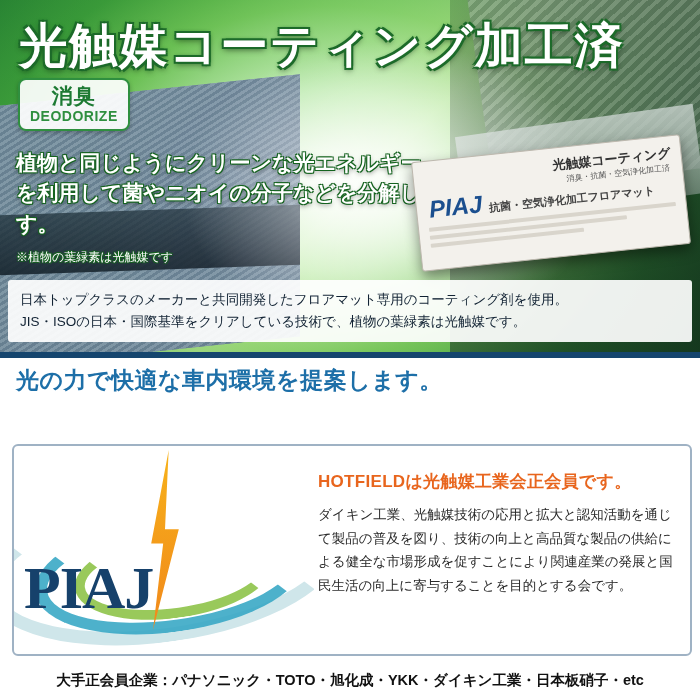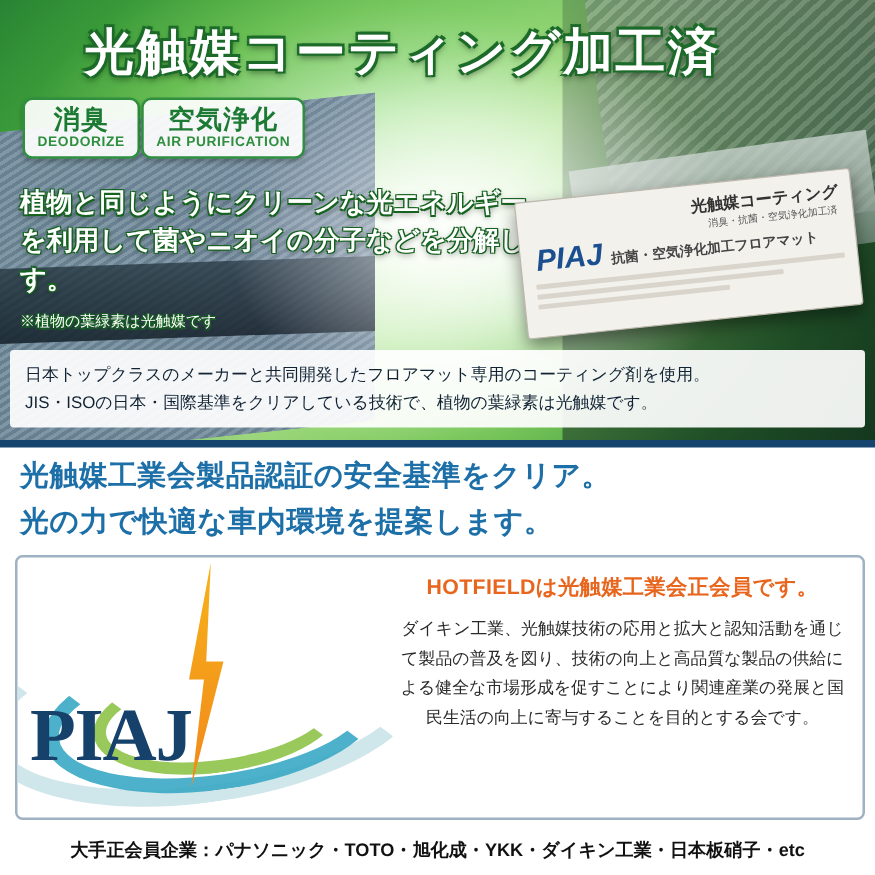--- a/index.html
+++ b/index.html
@@ -50,38 +50,38 @@
   }
   .glow{
     position:absolute;left:180px;top:40px;width:420px;height:300px;
     background:radial-gradient(ellipse at center, rgba(255,255,255,.85) 0%, rgba(255,255,255,.35) 35%, rgba(255,255,255,0) 70%);
     pointer-events:none;
   }
 
   
   .headline{
     position:absolute;left:0;top:14px;width:644px;text-align:center;
-    font-size:40px;font-weight:bold;letter-spacing:2px;
+    font-size:48px;font-weight:bold;letter-spacing:2px;
     color:#ffffff;
     text-shadow:
       0 0 4px #1d6b2a, 2px 2px 0 #1d6b2a, -2px 2px 0 #1d6b2a,
       2px -2px 0 #1d6b2a, -2px -2px 0 #1d6b2a, 0 3px 6px rgba(0,0,0,.45);
     white-space:nowrap;
   }
 
   
-  .badges{position:absolute;left:18px;top:78px;display:flex;gap:1px;}
+  .badges{position:absolute;left:18px;top:78px;display:flex;gap:22px;}
   .badge{
     background:rgba(255,255,255,.92);
     border:2px solid #2f8f3f;border-radius:8px;
     padding:4px 10px 5px;text-align:center;
     box-shadow:0 2px 4px rgba(0,0,0,.25);
   }
   .badge .jp{font-size:21px;font-weight:bold;color:#1d7a33;line-height:1.1;letter-spacing:1px;}
-  .badge .en{font-size:11px;font-weight:bold;color:#2f8f3f;letter-spacing:.5px;margin-top:1px;}
+  .badge .en{font-size:14px;font-weight:bold;color:#2f8f3f;letter-spacing:.5px;margin-top:1px;}
 
   
   .copy{position:absolute;left:16px;top:148px;width:440px;}
   .copy .l1,.copy .l2{
     font-size:21px;font-weight:bold;color:#ffffff;line-height:1.45;
     text-shadow:1px 1px 0 #15631f,-1px 1px 0 #15631f,1px -1px 0 #15631f,-1px -1px 0 #15631f,0 2px 5px rgba(0,0,0,.5);
   }
   .copy .note{
     margin-top:10px;font-size:12px;color:#ffffff;font-weight:normal;
     text-shadow:1px 1px 0 #15631f,-1px 1px 0 #15631f,1px -1px 0 #15631f,-1px -1px 0 #15631f;
@@ -153,21 +153,21 @@
   }
   .piaj-logo .bolt{
     position:absolute;left:128px;top:4px;width:46px;height:180px;
     background:linear-gradient(180deg,#f7b21a,#f1881b);
     clip-path:polygon(58% 0%, 20% 52%, 46% 52%, 24% 100%, 80% 44%, 50% 44%);
   }
   .piaj-logo .word{
     position:absolute;left:10px;top:108px;font-size:60px;font-weight:bold;
     color:#16416b;letter-spacing:-1px;font-family:"Liberation Serif", serif;
   }
-  .piaj-right{position:absolute;left:304px;top:12px;right:12px;text-align:center;}
+  .piaj-right{position:absolute;left:304px;top:24px;right:12px;}
   .piaj-right .ptitle{
     font-size:17px;font-weight:bold;color:#e8651d;letter-spacing:.3px;margin-bottom:10px;
   }
   .piaj-right .ptext{font-size:13.5px;color:#2a2a2a;line-height:1.75;}
 
   
   .footer{
     position:absolute;left:0;top:660px;width:700px;height:40px;
     display:flex;align-items:center;justify-content:center;
     font-size:14.5px;font-weight:bold;color:#111;
@@ -182,24 +182,20 @@
     <div class="mat-left"></div>
     <div class="mat-right"></div>
     <div class="glow"></div>
 
     <div class="headline">光触媒コーティング加工済</div>
 
     <div class="badges">
       <div class="badge">
         <div class="jp">消臭</div>
         <div class="en">DEODORIZE</div>
-      </div>
-      <div class="badge">
-        <div class="jp">空気浄化</div>
-        <div class="en">AIR PURIFICATION</div>
       </div>
     </div>
 
     <div class="copy">
       <div class="l1">植物と同じようにクリーンな光エネルギー</div>
       <div class="l2">を利用して菌やニオイの分子などを分解します。</div>
       <div class="note">※植物の葉緑素は光触媒です</div>
     </div>
 
     <div class="tag">
@@ -218,21 +214,20 @@
 
     <div class="band">
       <p>日本トップクラスのメーカーと共同開発したフロアマット専用のコーティング剤を使用。</p>
       <p>JIS・ISOの日本・国際基準をクリアしている技術で、植物の葉緑素は光触媒です。</p>
     </div>
   </div>
 
   <div class="divider"></div>
 
   <div class="mid">
-    <div class="m1">光触媒工業会製品認証の安全基準をクリア。</div>
     <div class="m2">光の力で快適な車内環境を提案します。</div>
   </div>
 
   <div class="piaj">
     <div class="piaj-logo">
       <div class="sw1"></div>
       <div class="sw2"></div>
       <div class="sw3"></div>
       <div class="bolt"></div>
       <div class="word">PIAJ</div>

